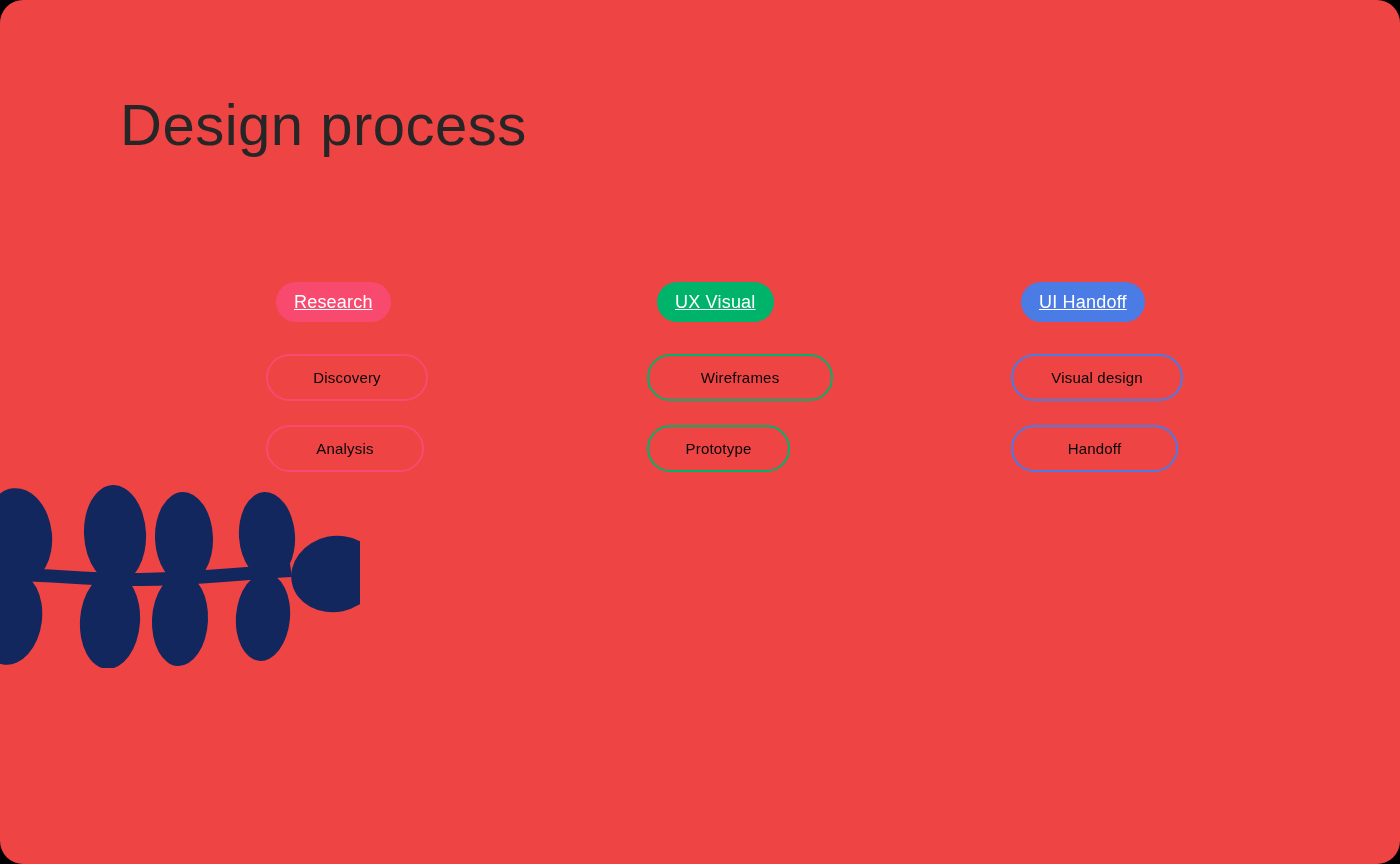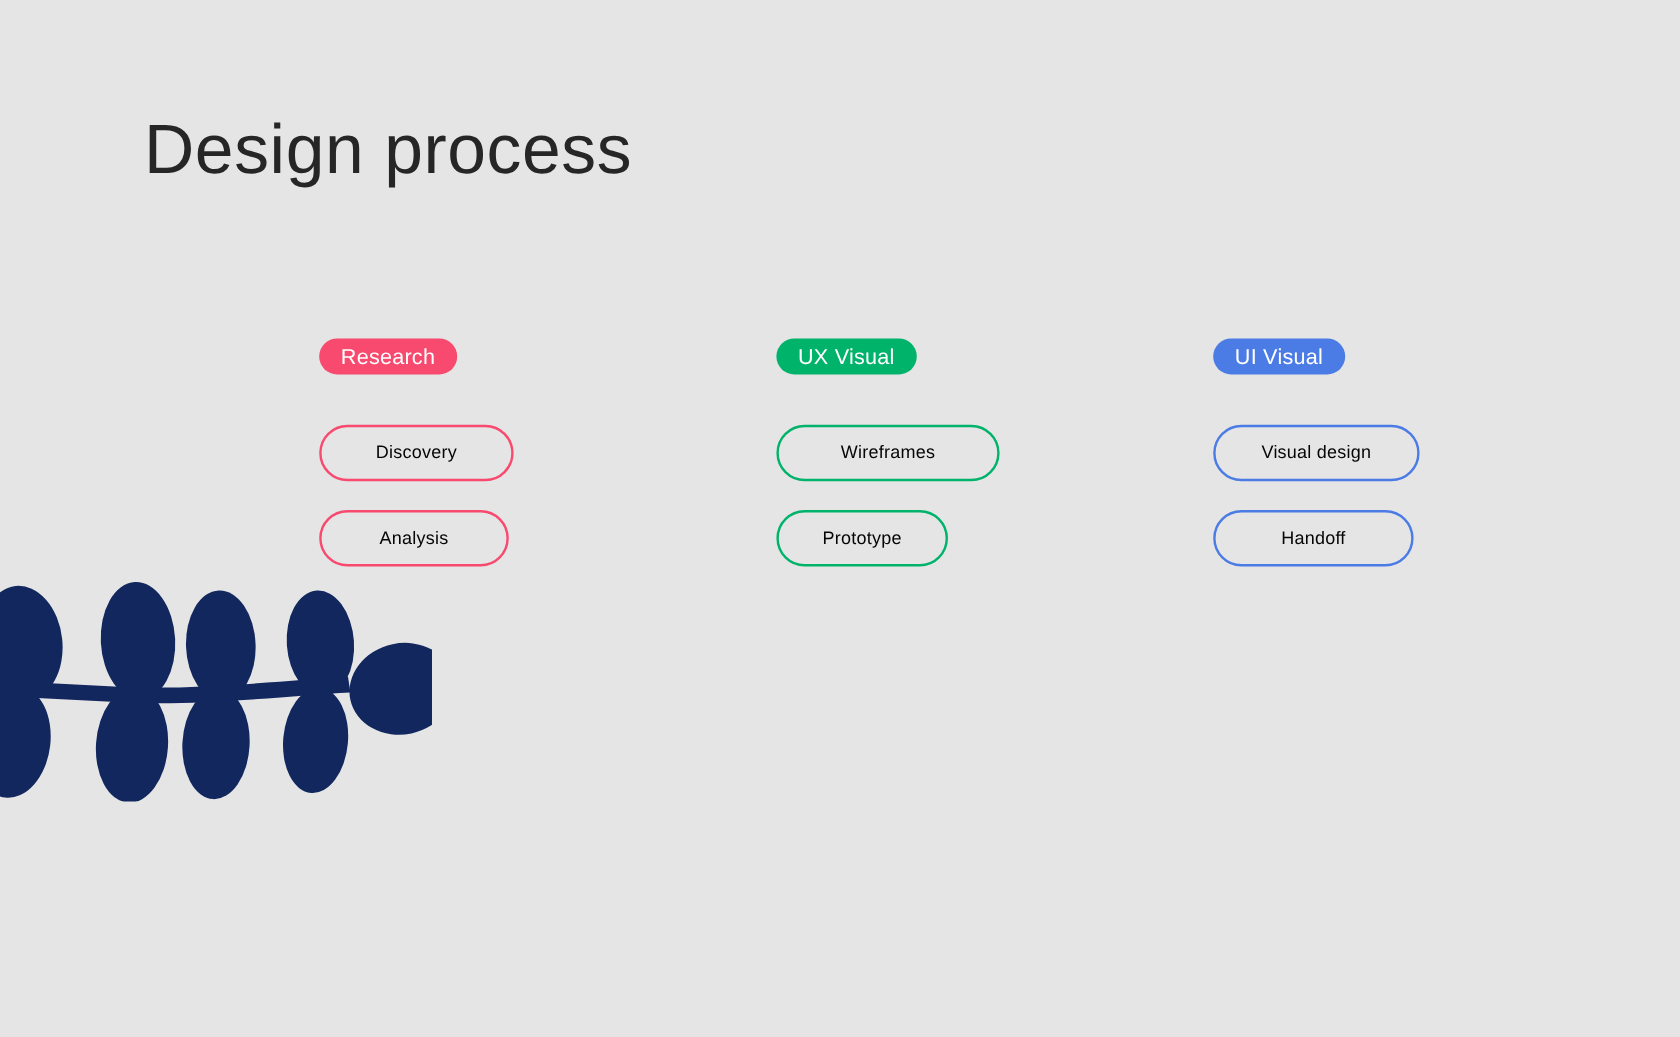--- a/index.html
+++ b/index.html
@@ -53,33 +53,34 @@
   }
 
   .col-0 { left: 266px; width: 290px; }
   .col-1 { left: 647px; width: 290px; }
   .col-2 { left: 1011px; width: 290px; }
 
   
   .pill-head {
     position: absolute;
     top: 0;
-    left: 0;
-    height: 30px;
+    left: 10px;
+    height: 40px;
     border-radius: 23px;
     display: flex;
     align-items: center;
     justify-content: center;
     color: #ffffff;
     font-size: 18px;
     font-weight: 400;
     letter-spacing: 0.2px;
     white-space: nowrap;
     box-sizing: border-box;
     padding: 0 18px;
+    text-decoration: underline;
   }
 
   
   .pill-step {
     position: absolute;
     left: 0;
     height: 47px;
     border-radius: 24px;
     border-style: solid;
     border-width: 2px;
@@ -105,21 +106,21 @@
     left: -40px;
     top: 478px;
     width: 400px;
     height: 190px;
     pointer-events: none;
   }
 </style>
 </head>
 <body style="background: rgb(0, 0, 0);">
 
-<div id="canvas" style="background: #e5e5e5;">
+<div id="canvas" style="background: #ef4444; border-radius: 23px;">
 
   <div class="page-title" style="color: rgb(38, 38, 38);">Design process</div>
 
   <svg class="branch" viewBox="0 0 400 190" xmlns="http://www.w3.org/2000/svg">
     <g fill="#11275E">
 
       <path d="M0,92 C60,86 120,96 180,95 C240,94 290,88 330,86 L332,99 C292,101 242,107 182,108 C122,109 60,99 0,105 Z"></path>
 
       <ellipse cx="58" cy="58" rx="34" ry="48" transform="rotate(-6 58 58)"></ellipse>
       <ellipse cx="50" cy="140" rx="32" ry="47" transform="rotate(7 50 140)"></ellipse>
@@ -145,19 +146,19 @@
       <div class="pill-step row-1" style="border-color: rgb(248, 73, 111); width: 158px;">Analysis</div>
     </div>
 
     <div class="column col-1">
       <div class="pill-head" style="background: rgb(0, 179, 107); color: rgb(255, 255, 255);">UX Visual</div>
       <div class="pill-step row-0" style="border-color: rgb(0, 179, 107); width: 186px;">Wireframes</div>
       <div class="pill-step row-1" style="border-color: rgb(0, 179, 107); width: 143px;">Prototype</div>
     </div>
 
     <div class="column col-2">
-      <div class="pill-head" style="background: rgb(75, 123, 229); color: rgb(255, 255, 255);">UI Visual</div>
+      <div class="pill-head" style="background: rgb(75, 123, 229); color: rgb(255, 255, 255);">UI Handoff</div>
       <div class="pill-step row-0" style="border-color: rgb(75, 123, 229); width: 172px;">Visual design</div>
       <div class="pill-step row-1" style="border-color: rgb(75, 123, 229); width: 167px;">Handoff</div>
     </div>
   </div>
 
 </div>
 
 </body></html>

